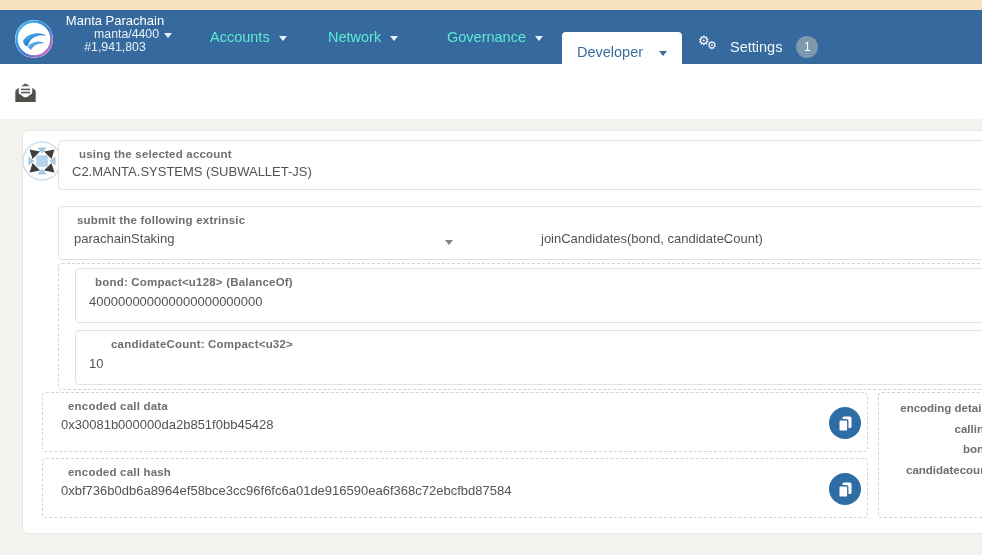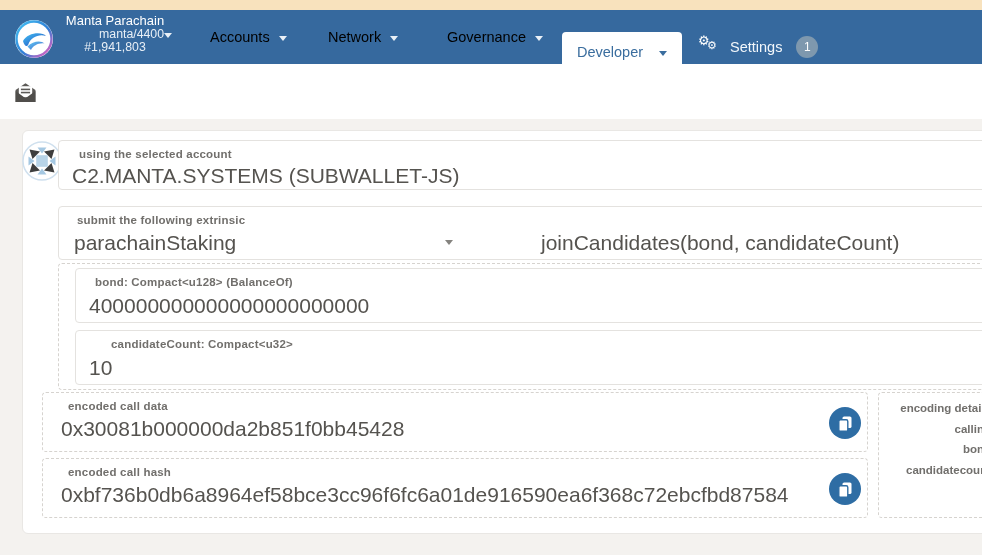--- a/index.html
+++ b/index.html
@@ -5,27 +5,27 @@
   html,body{margin:0;padding:0;}
   body{
     width:982px;height:555px;position:relative;overflow:hidden;
     font-family:"Liberation Sans",sans-serif;background:#f4f2ef;
     -webkit-font-smoothing:antialiased;
   }
   .abs{position:absolute;}
   
   .beige{left:0;top:0;width:982px;height:10px;background:#f8e2bd;}
   .navbar{left:0;top:10px;width:982px;height:54px;background:#36699e;}
-  .nav-item{color:#000000;font-size:14.5px;display:flex;align-items:center;gap:9px;height:54px;cursor:pointer;}
+  .nav-item{color:#5eead4;font-size:14.5px;display:flex;align-items:center;gap:9px;height:54px;cursor:pointer;}
   .caret{display:inline-block;width:0;height:0;border-left:4.5px solid transparent;border-right:4.5px solid transparent;border-top:5.5px solid #e9f0f7;margin-top:2px;}
   .caret.blue{border-top-color:#3a6d9e;}
   .caret.gray{border-top-color:#85837f;}
   .chain-block{left:58px;top:4px;width:114px;text-align:center;color:#fff;cursor:pointer;}
   .chain-name{font-size:13px;line-height:14px;}
-  .chain-sub{font-size:12.3px;line-height:13px;color:#e8eff6;display:flex;justify-content:flex-end;align-items:center;}
+  .chain-sub{font-size:12.3px;line-height:13px;color:#e8eff6;display:flex;justify-content:flex-end;align-items:center;gap:5px;}
   .chain-block .block-num{font-size:12.3px;line-height:13px;color:#e8eff6;}
   .dev-active{left:562px;top:22px;width:120px;height:40px;background:#fff;border-radius:4px;
     display:flex;align-items:center;justify-content:center;gap:16px;color:#3a6d9e;font-size:14.5px;cursor:pointer;}
   .settings{left:700px;top:10px;height:54px;display:flex;align-items:center;gap:8px;color:#f2f7fb;font-size:14.5px;cursor:pointer;}
   .gears{position:relative;width:22px;height:22px;color:#fff;}
   .gears .g1{position:absolute;left:-2px;top:-3px;font-size:13px;}
   .gears .g2{position:absolute;left:7px;top:3px;font-size:11px;}
   .badge{width:22px;height:22px;border-radius:50%;background:#7e98ae;color:#fff;font-size:12px;
     display:flex;align-items:center;justify-content:center;margin-left:6px;}
   
@@ -33,21 +33,21 @@
   .app-title{left:44px;top:84px;font-size:15px;color:#4e4c49;}
   .tab{font-size:15px;top:84px;cursor:pointer;}
   .tab.active{color:#4e4c49;}
   .tab.idle{color:#75736f;}
   .tab-underline{left:201px;top:113px;width:46px;height:3px;background:#2e6da4;}
   
   .card{left:22px;top:130px;width:1060px;height:402px;background:#fff;border:1px solid #e9e7e4;border-radius:6px;}
   .fieldbox{position:absolute;background:#fff;border:1px solid #e4e2df;border-radius:4px;box-sizing:border-box;}
   .dashedbox{position:absolute;border:1px dashed #d6d3cf;border-radius:4px;box-sizing:border-box;}
   .label{font-size:11.5px;font-weight:700;color:#716f6c;letter-spacing:.2px;}
-  .value{font-size:21px;color:#55534f;}
+  .value{font-size:13px;color:#55534f;}
   .copybtn{position:absolute;width:32px;height:32px;border-radius:50%;background:#2e6da4;border:none;cursor:pointer;
     display:flex;align-items:center;justify-content:center;padding:0;}
   .details-lines{position:absolute;left:0;top:5px;width:112px;text-align:right;}
   .details-lines div{font-size:11.5px;font-weight:700;color:#716f6c;line-height:20.5px;white-space:nowrap;}
 </style>
 </head>
 <body>
 
 <div class="abs beige"></div>
 

